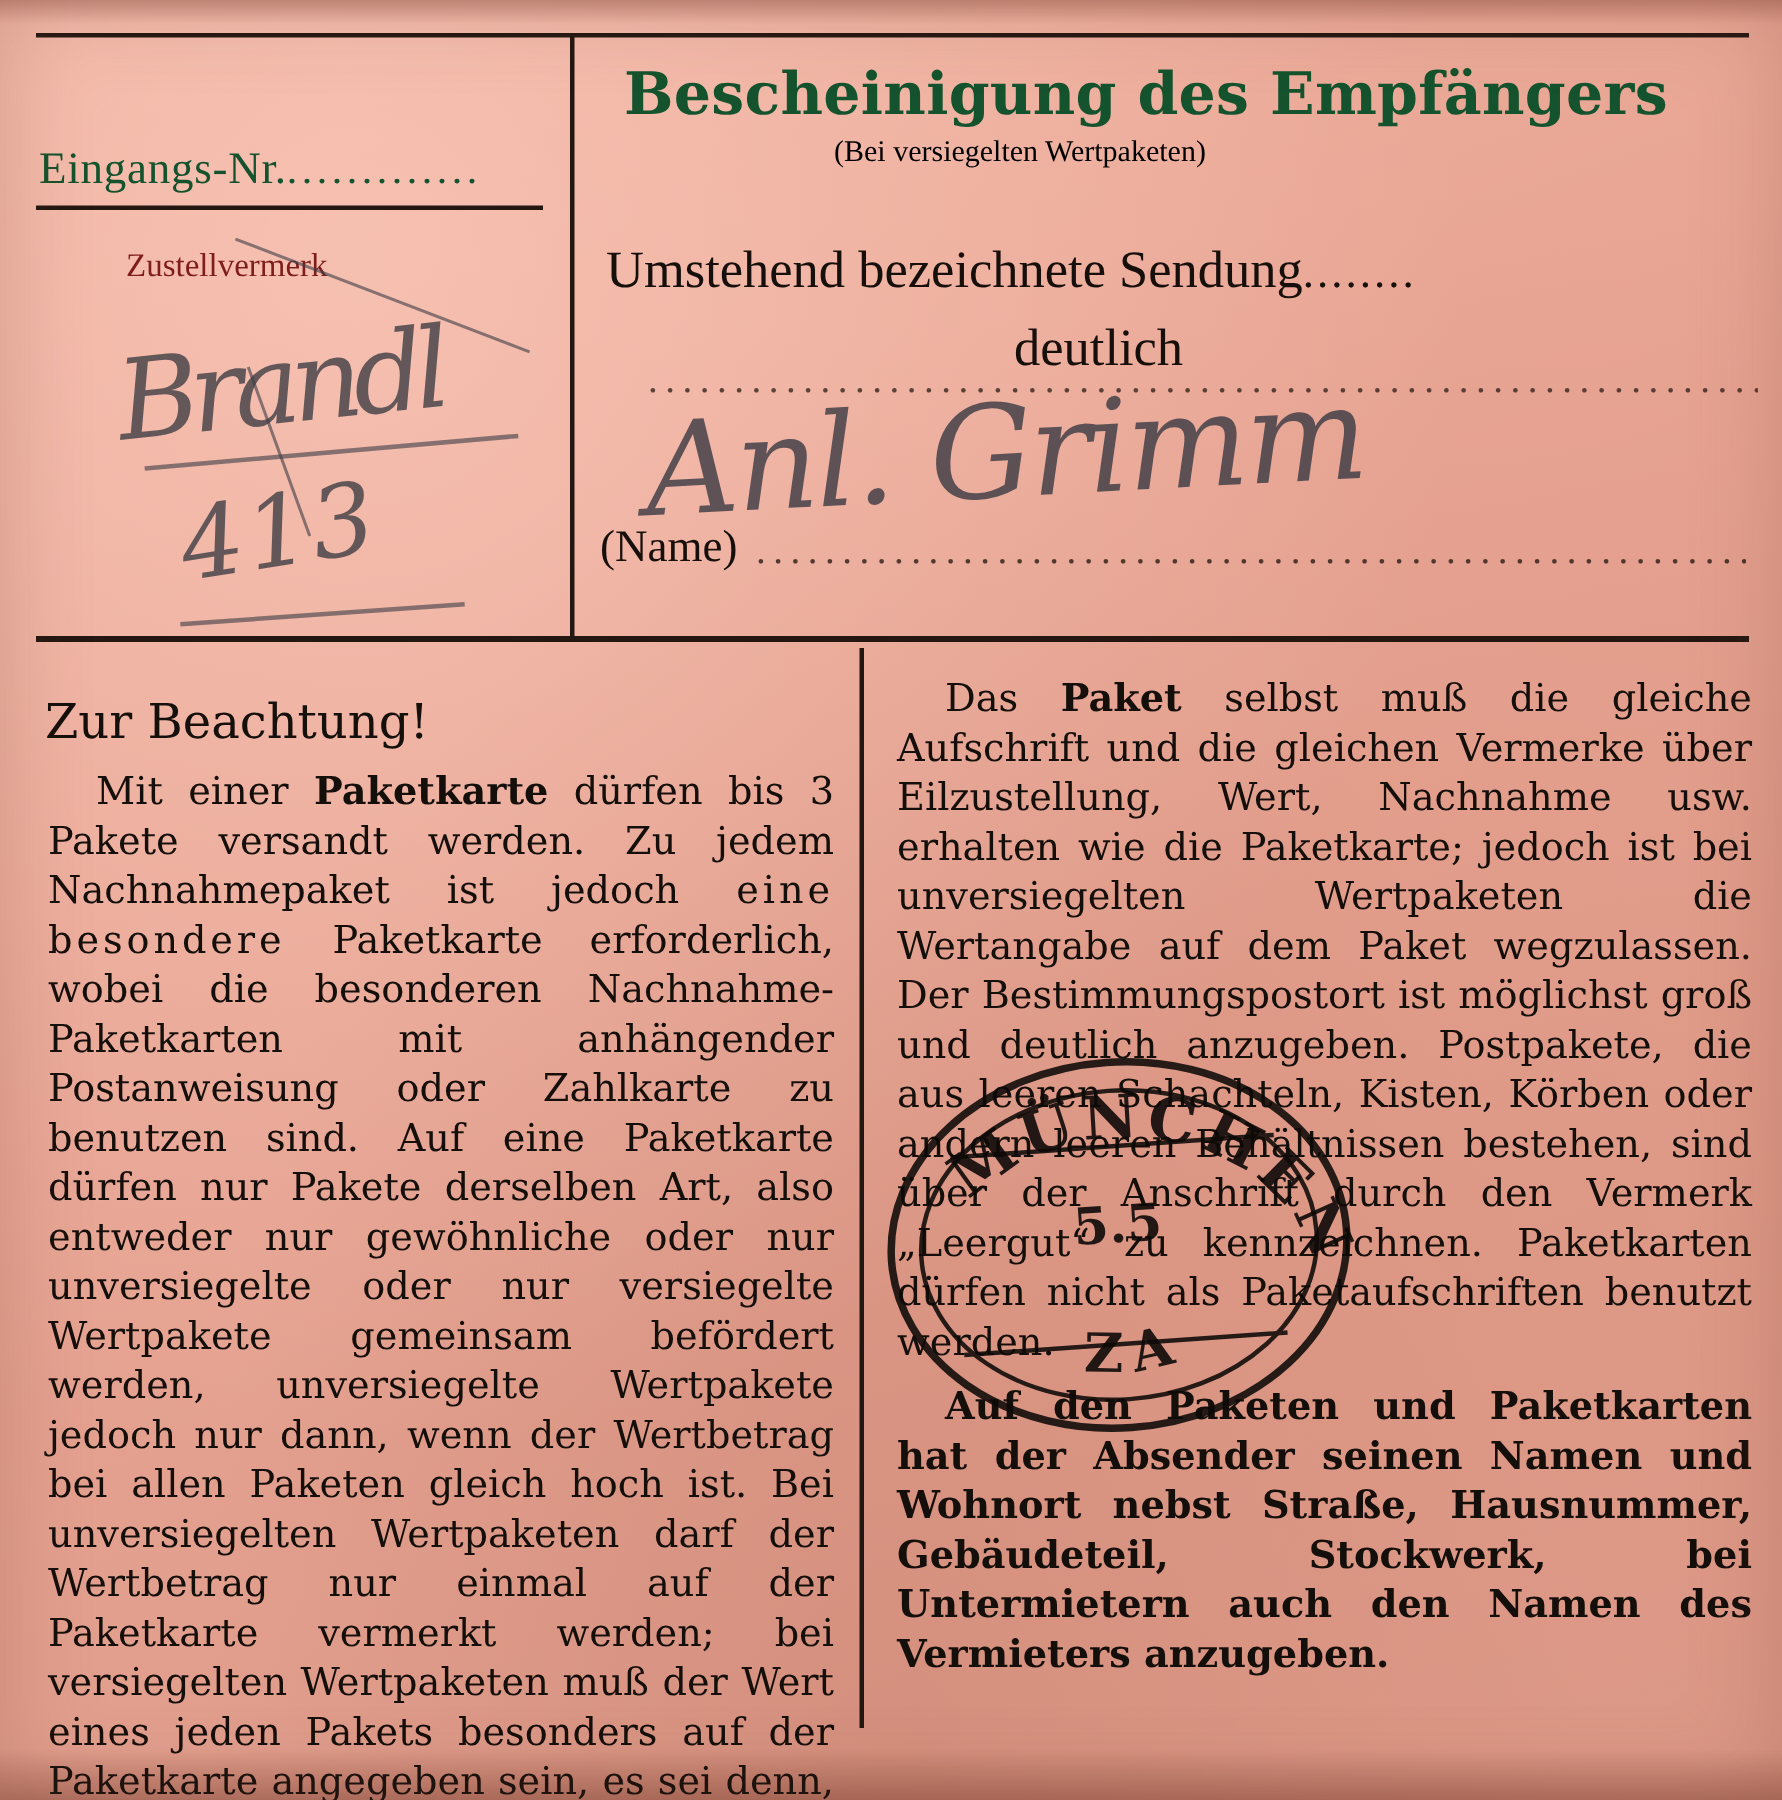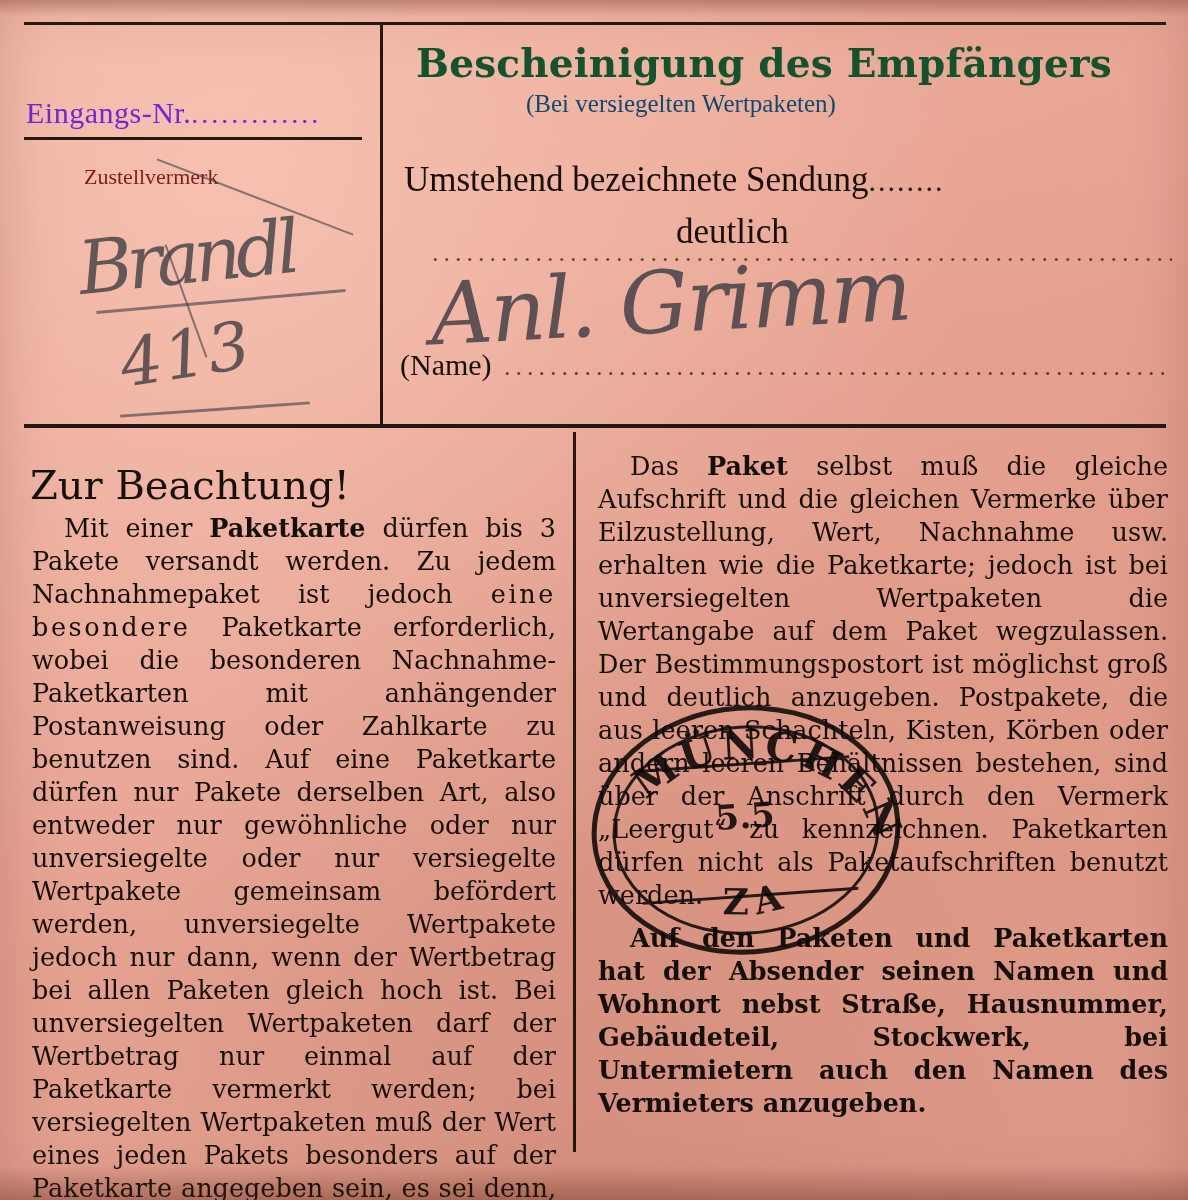--- a/index.html
+++ b/index.html
@@ -53,21 +53,21 @@
   .vline-head     { left: 380px; top: 24px;   width: 3px;   height: 402px; }
   .vline-cols     { left: 573px; top: 432px;  width: 3px;   height: 720px; }
   .eingangs-rule  { left: 24px;  top: 137px;  width: 338px; height: 3px; }
 
   
   .eingangs {
     position: absolute;
     left: 26px; top: 96px;
     font-size: 30px;
     letter-spacing: 0.5px;
-    color: #6d28d9;
+    color: #14532d;
     text-align: right;
   }
   .eingangs .dots {
     letter-spacing: 3px;
     font-size: 28px;
   }
   .zustellvermerk {
     position: absolute;
     left: 84px; top: 164px;
     font-size: 22px;
@@ -78,23 +78,23 @@
     position: absolute;
     left: 416px; top: 40px;
     font-size: 39px;
     font-weight: bold;
     letter-spacing: 0.2px;
     color: #14532d;
     font-family: "DejaVu Serif", serif;
   }
   .subtitle {
     position: absolute;
-    left: 526px; top: 90px;
-    font-size: 25px;
-    color: #0c4a6e;
+    left: 556px; top: 90px;
+    font-size: 20px;
+    color: #000000;
   }
   .sendung {
     position: absolute;
     left: 404px; top: 160px;
     font-size: 35px;
     color: #170f0b;
   }
   .sendung .dots { font-size: 30px; letter-spacing: 2px; }
   .erhalten {
     position: absolute;
@@ -169,21 +169,21 @@
   }
   .stroke-1 { left: 96px; top: 300px; width: 250px; transform: rotate(-5deg); }
   .stroke-2 { left: 120px; top: 408px; width: 190px; transform: rotate(-4deg); }
   .stroke-3 { left: 150px; top: 196px; width: 210px; transform: rotate(21deg); border-bottom-width: 2px; }
   .stroke-4 { left: 126px; top: 300px; width: 120px; transform: rotate(70deg); border-bottom-width: 2px; }
 
   
   .heading {
     position: absolute;
     left: 30px; top: 462px;
-    font-size: 40px;
+    font-size: 32px;
     font-family: "DejaVu Serif", serif;
     color: #15100c;
   }
   .col {
     position: absolute;
     font-size: 25.5px;
     line-height: 1.295;
     color: #150f0b;
     text-align: justify;
     text-justify: inter-word;

